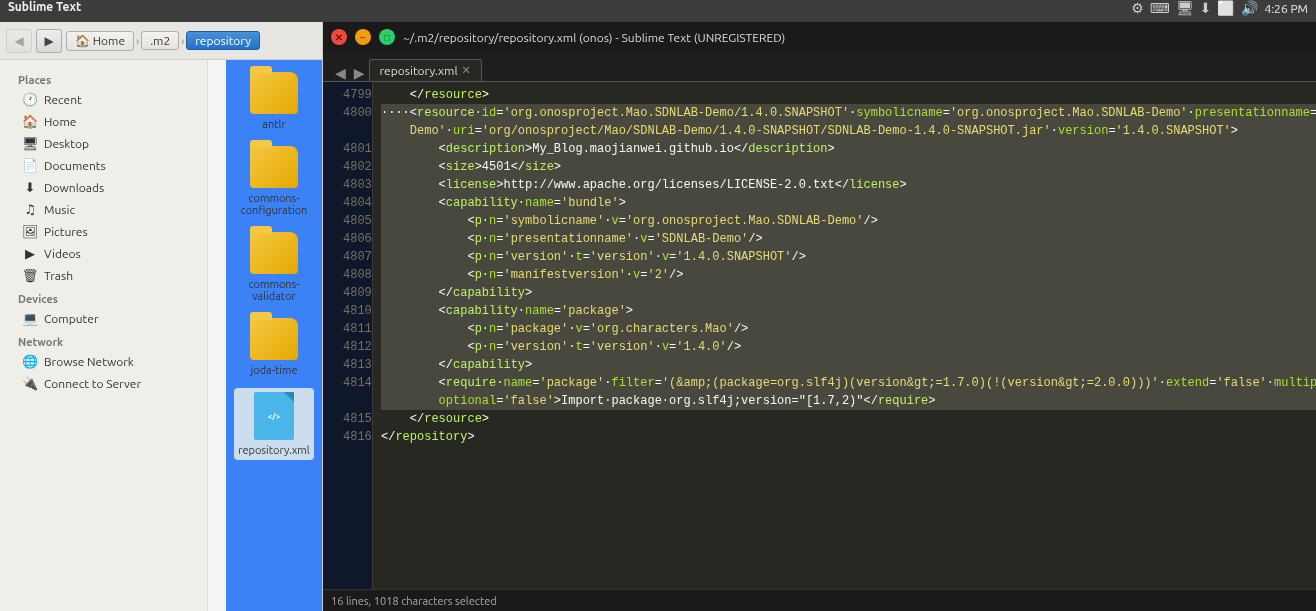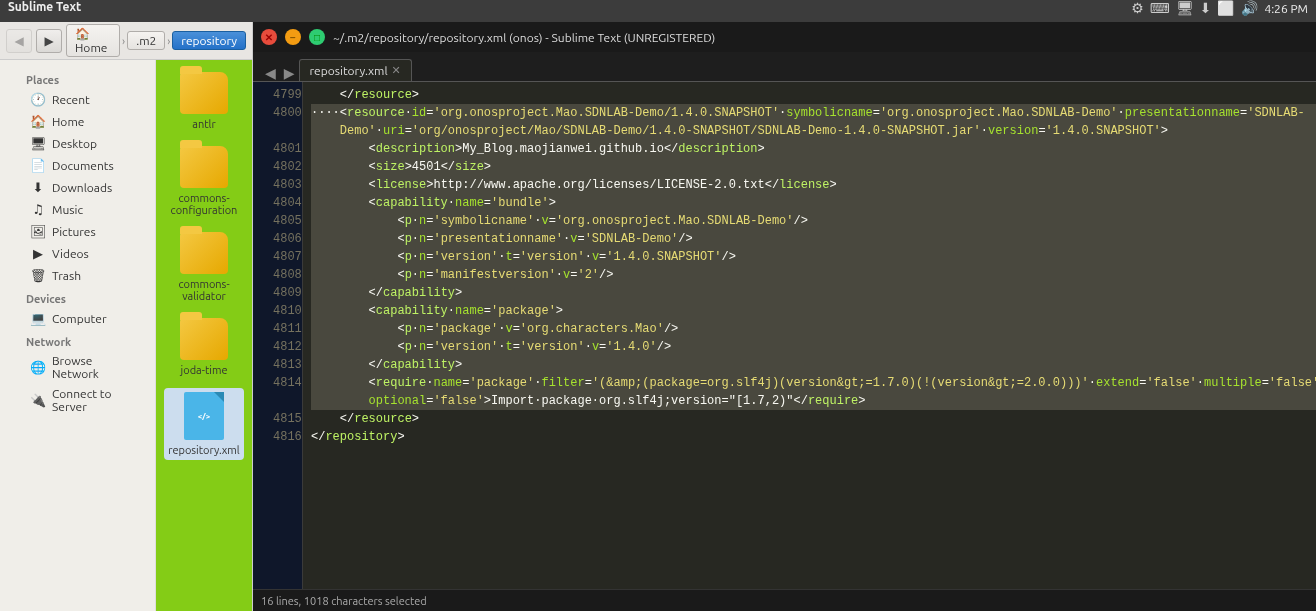--- a/index.html
+++ b/index.html
@@ -61,47 +61,48 @@
       color: white;
       border-color: #1a5fa0;
     }
     .breadcrumb-sep { color: #888; font-size: 11px; }
 
     
     .fm-body { display: flex; flex: 1; overflow: hidden; }
 
     
     .fm-sidebar {
-      width: 156px;
+      width: 208px;
       background: #f0eee9;
       border-right: 1px solid #ddd;
-      padding: 8px 16px;
+      padding: 8px 8px;
       overflow-y: auto;
     }
     .sidebar-section-title {
       font-size: 11px; font-weight: bold; color: #777;
       padding: 6px 10px 2px 10px;
       text-transform: none;
     }
     .sidebar-item {
       display: flex; align-items: center; gap: 6px;
       padding: 3px 10px;
       cursor: pointer; color: #333; font-size: 12px;
       border-radius: 3px; margin: 1px 4px;
     }
     .sidebar-icon { font-size: 13px; width: 16px; text-align: center; }
 
     
     .fm-files {
       flex: 1;
-      background: #84cc16;
+      background: #3b82f6;
       padding: 8px;
       display: flex; flex-wrap: wrap; gap: 8px;
       align-content: flex-start;
       overflow-y: auto;
+      margin-left: 18px;
     }
     .file-item {
       width: 80px;
       display: flex; flex-direction: column; align-items: center;
       gap: 4px; cursor: pointer; padding: 4px;
       border-radius: 4px;
     }
     .file-item.selected { background: #cde; }
     .folder-icon {
       width: 48px; height: 42px;

